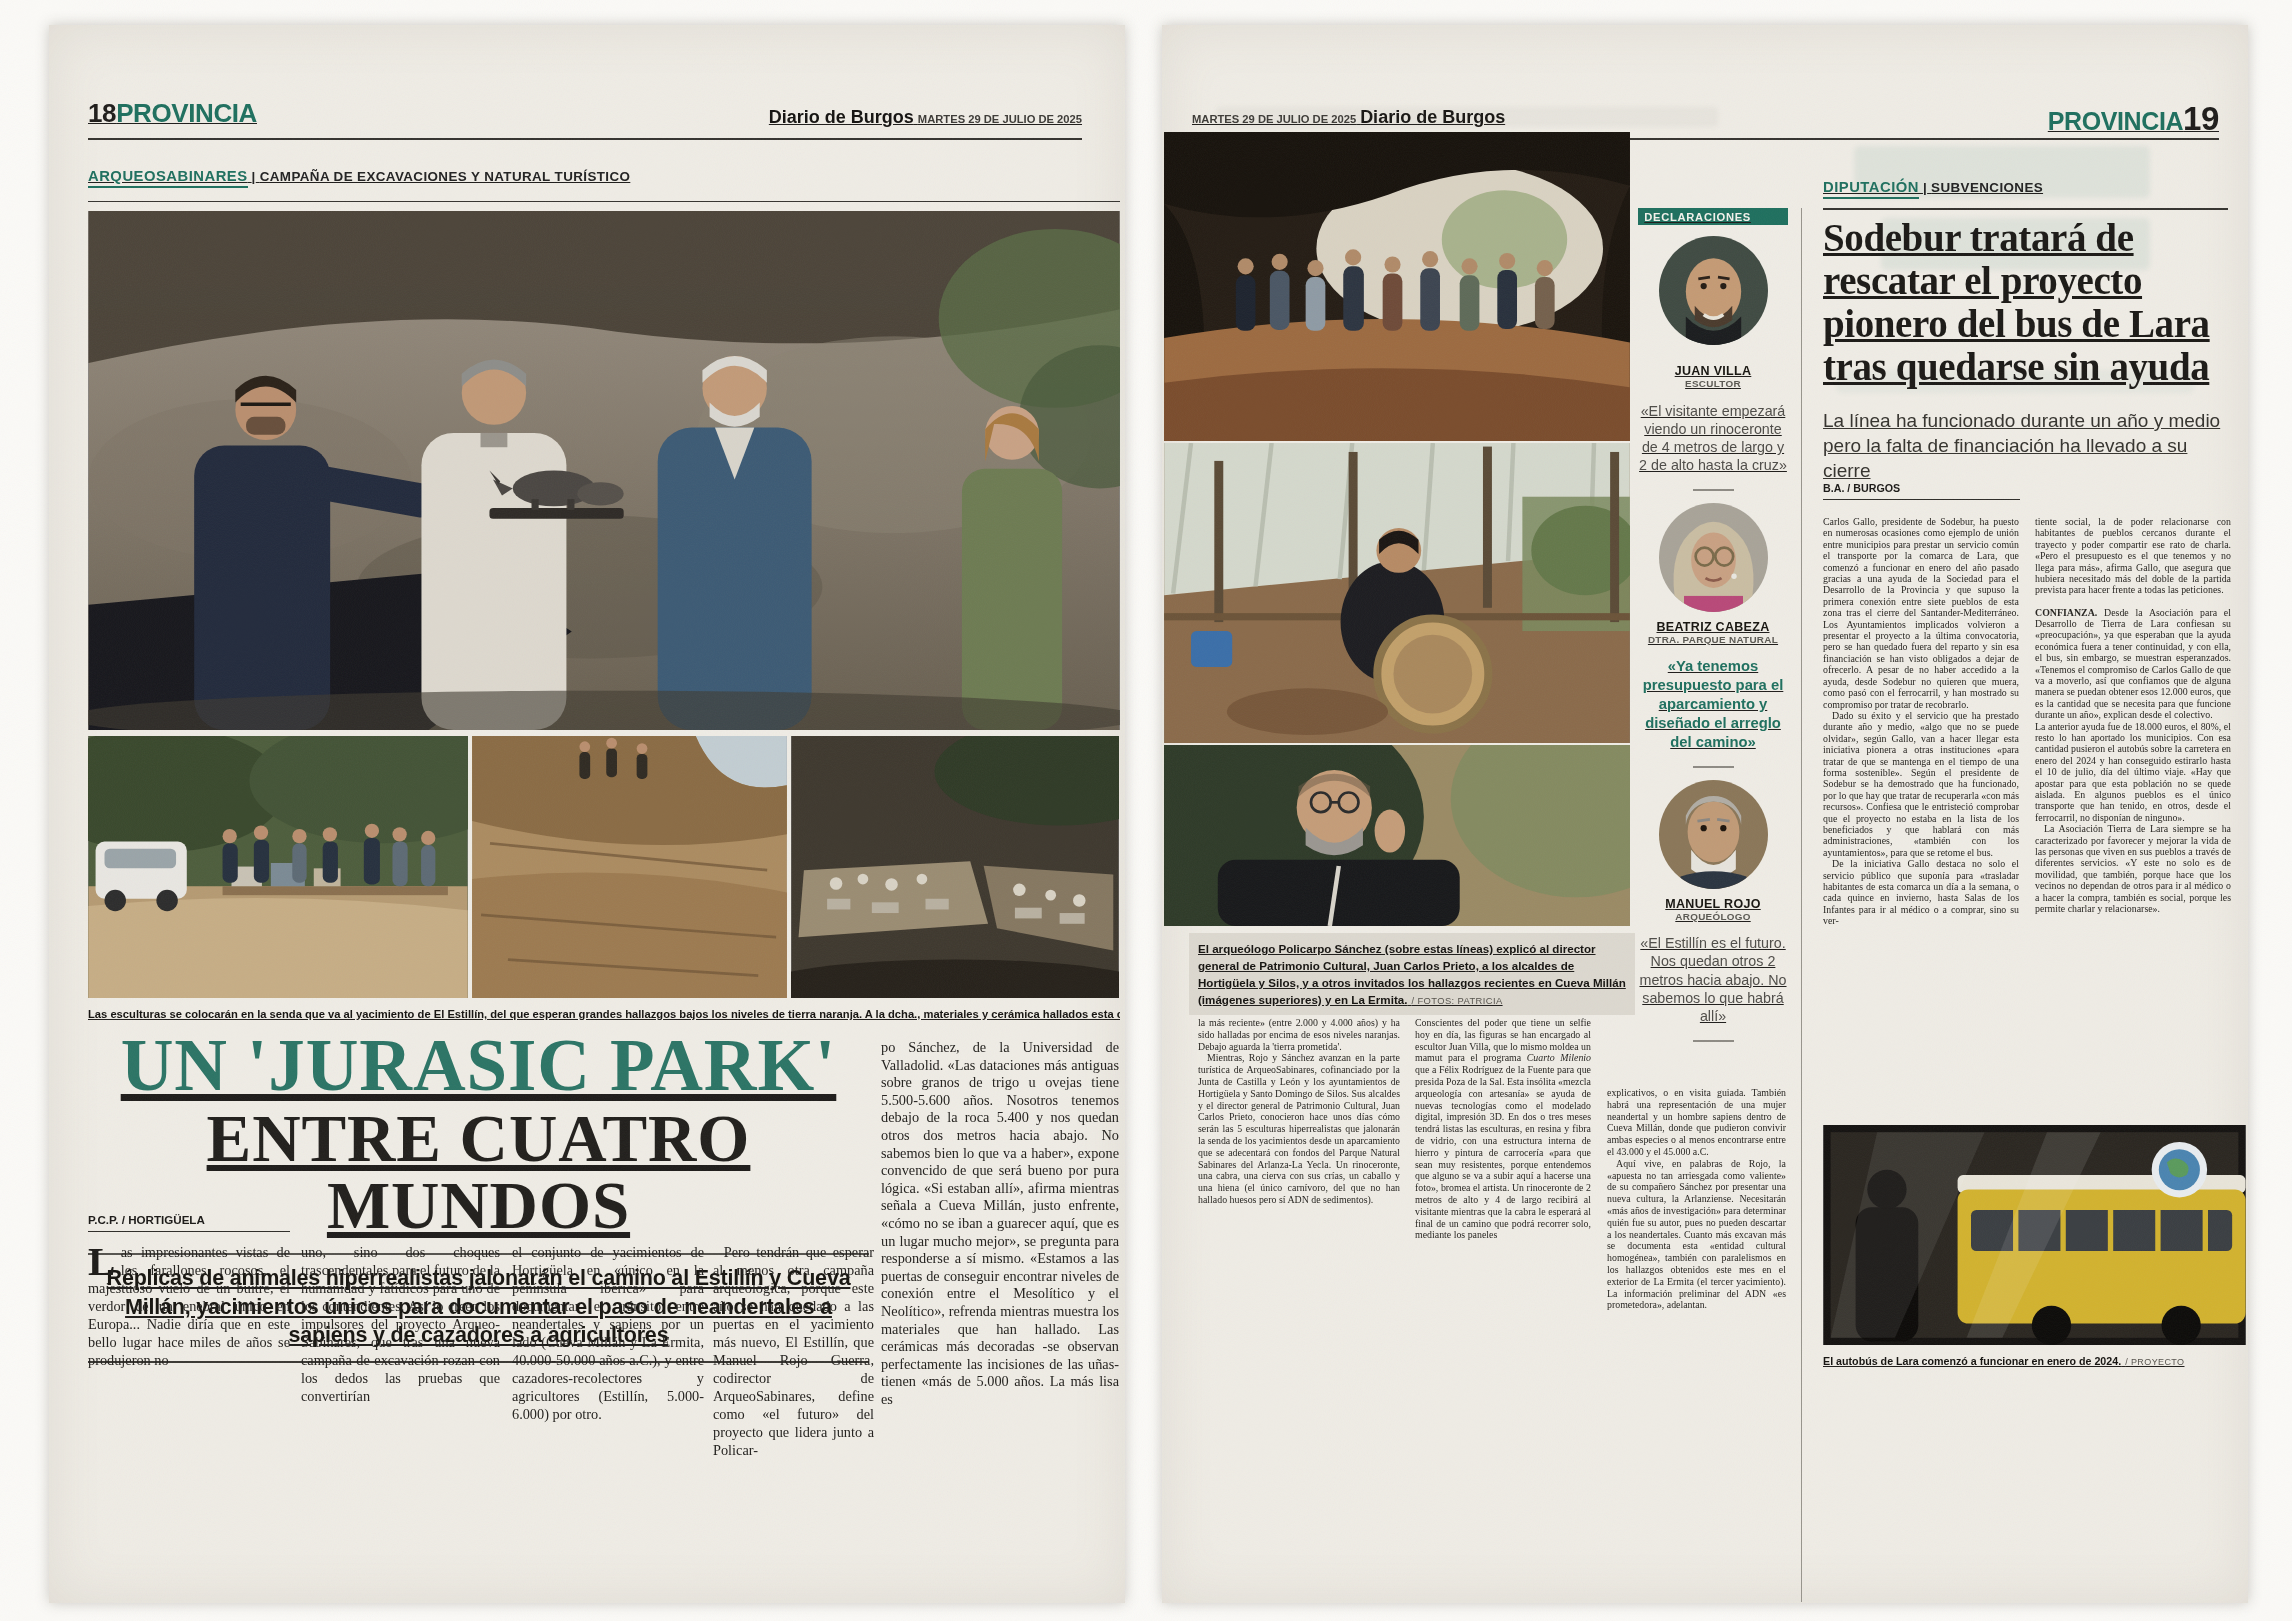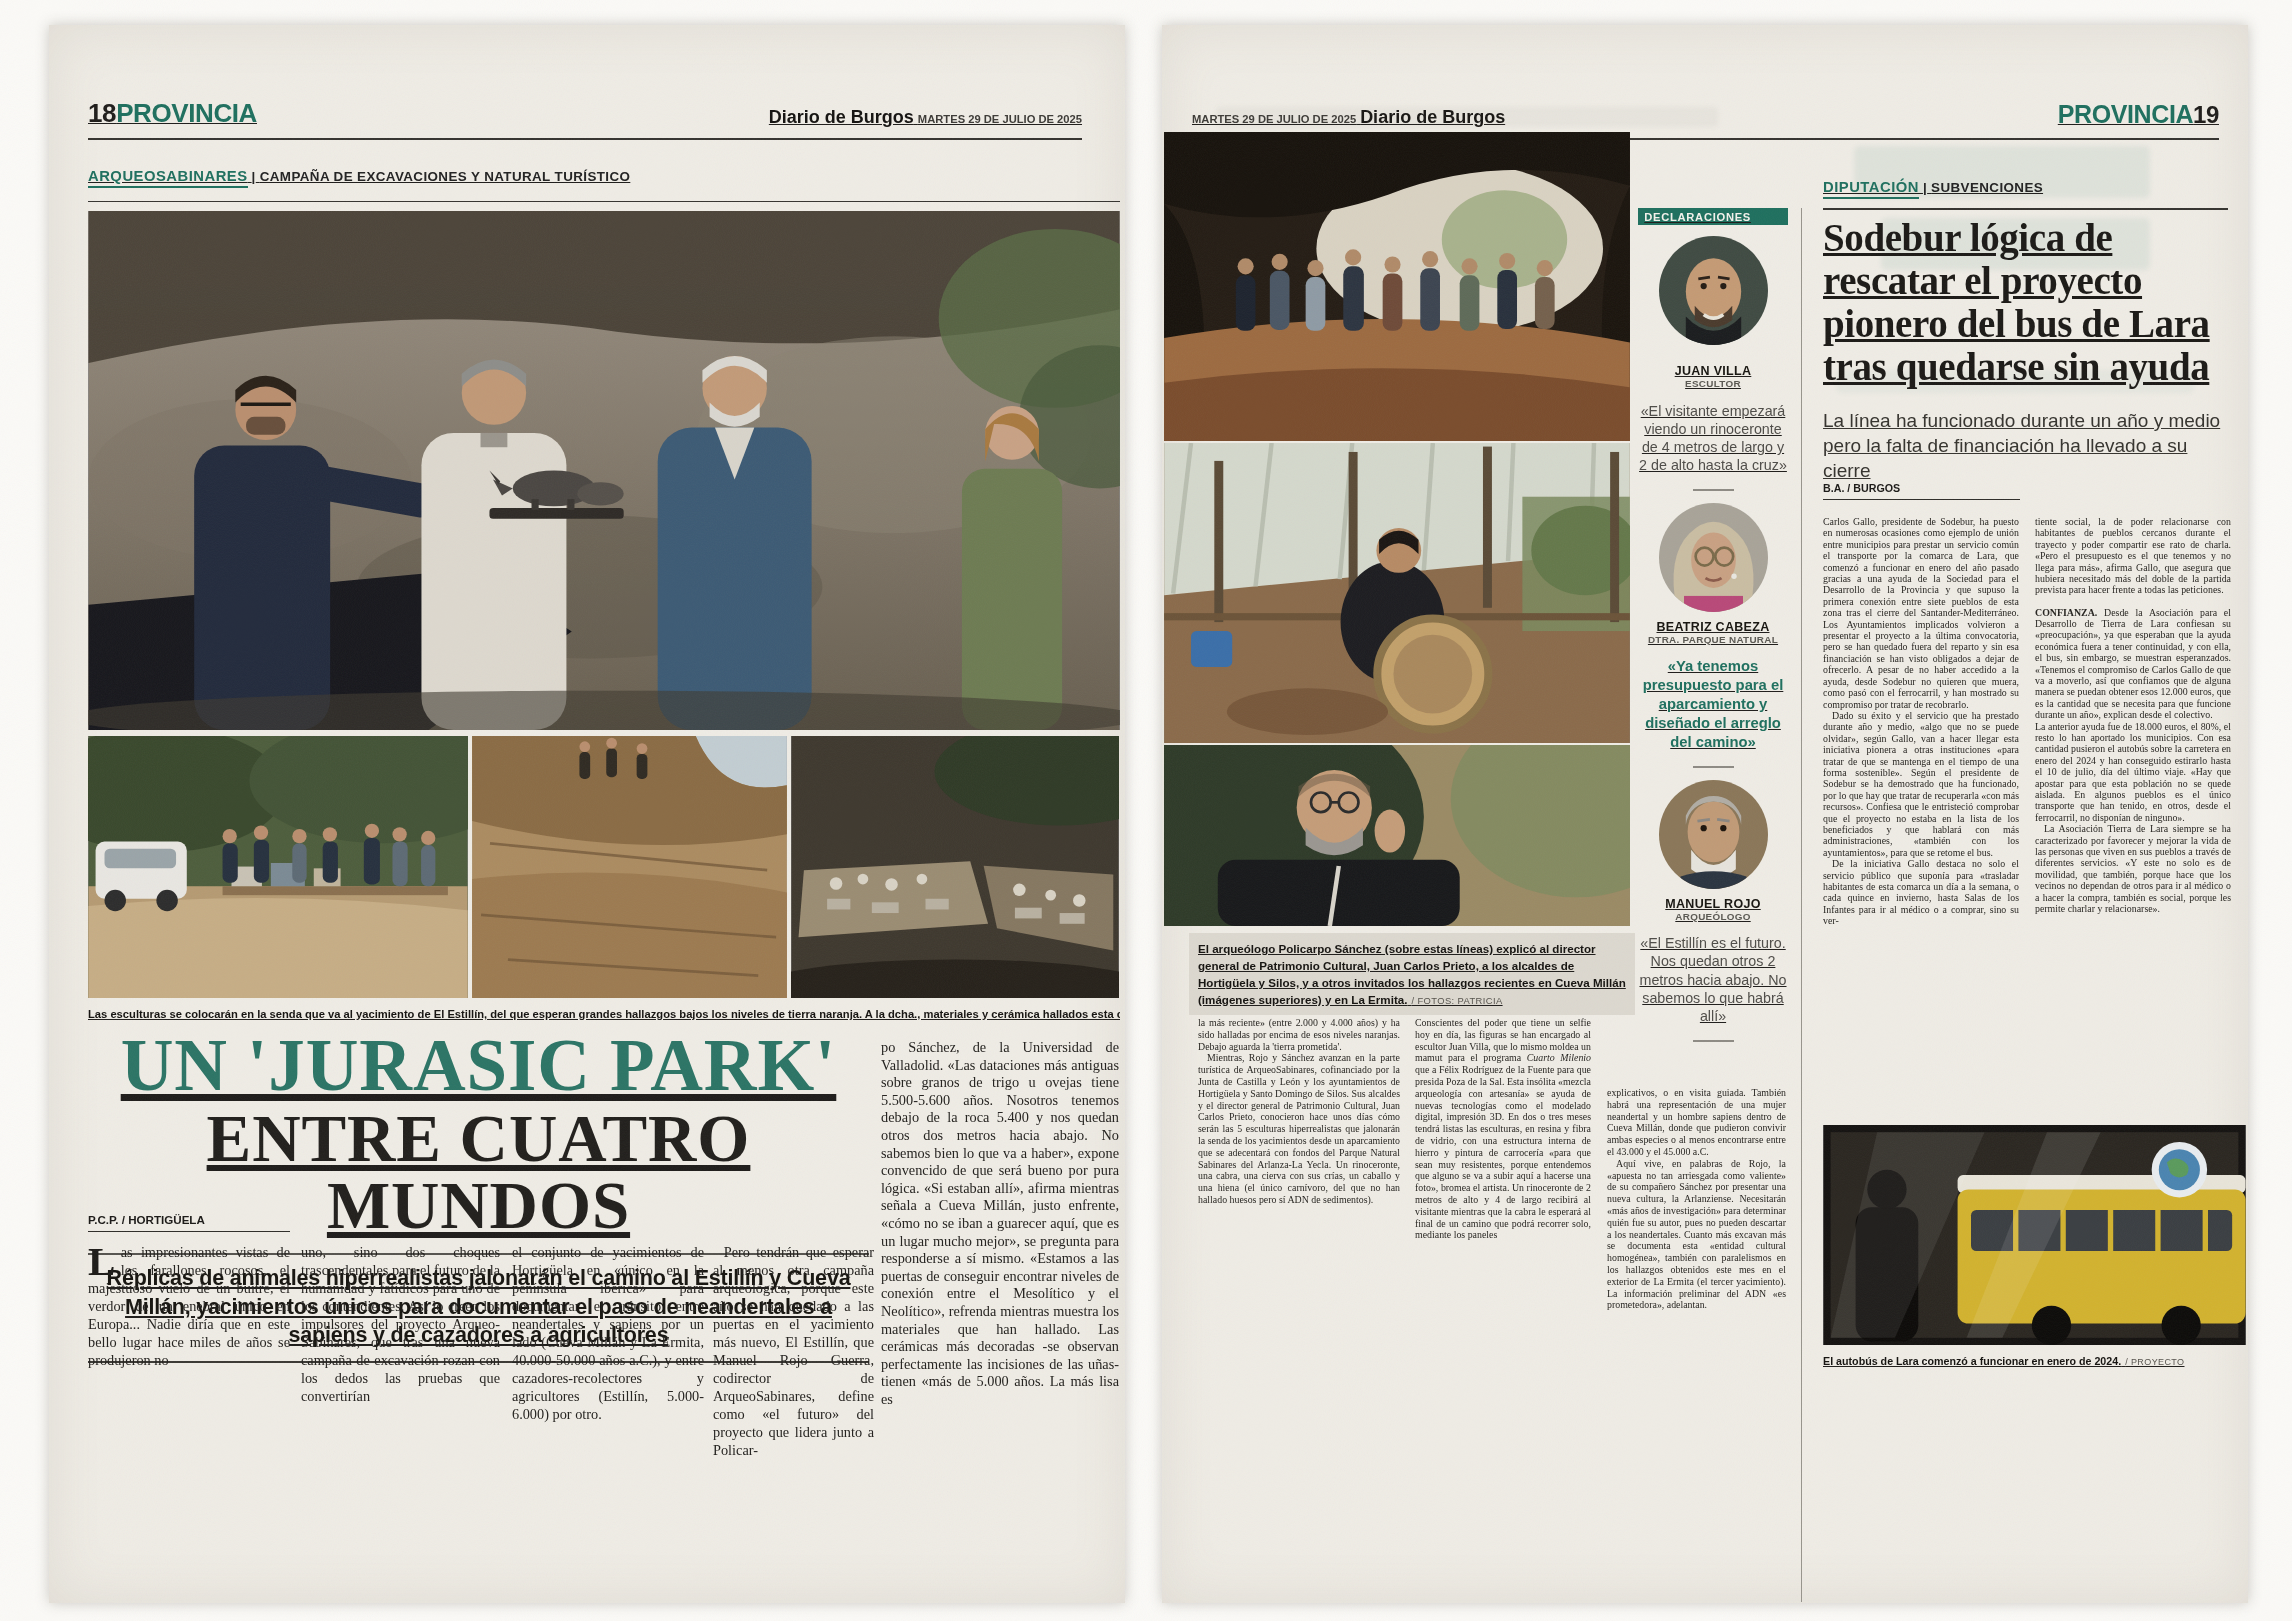--- a/index.html
+++ b/index.html
@@ -239,21 +239,21 @@
       </div>
   </div>
 
   <div class="page" style="left:1162px;width:1086px;">
 
     <div class="abs" style="left:30px;top:82px;white-space:nowrap;">
       <span class="dateline">MARTES 29 DE JULIO DE 2025</span>
       <span class="masthead">Diario de Burgos</span>
     </div>
     <div class="abs" style="right:29px;top:75px;">
-      <span class="sectname" style="font-size:25px;">PROVINCIA</span><span class="pagenum" style="font-size:24px;">19</span>
+      <span class="sectname" style="font-size:25px;">PROVINCIA</span><span class="pagenum" style="font-size:33px;">19</span>
     </div>
     <div class="rule" style="left:30px;right:29px;top:113px;height:1.8px;"></div>
 
     <div class="ghost" style="left:665px;top:103px;width:394px;height:313px;">
       <div class="ghostbar" style="position:absolute;left:27px;top:18px;width:296px;height:52px;"></div>
       <div class="ghostbar" style="position:absolute;left:54px;top:90px;width:269px;height:52px;"></div>
       <div class="ghostbar" style="position:absolute;left:9px;top:242px;width:358px;height:23px;opacity:.35;"></div>
     </div>
     <div class="ghost" style="left:54px;top:82px;width:502px;height:19.7px;">
       <div style="position:absolute;inset:0;background:#5a584f;border-radius:3.6px;opacity:.4;"></div>
@@ -422,21 +422,21 @@
 
     <div style="position:absolute;left:639px;top:183px;width:1.3px;height:1394px;background:#97948c;"></div>
 
     <div class="abs" style="left:661px;top:154px;white-space:nowrap;">
       <span class="kicker-green">DIPUTACIÓN</span>
       <span class="kicker-rest">|</span>
       <span class="kicker-rest">SUBVENCIONES</span>
     </div>
     <div class="rule" style="left:661px;top:183px;width:405px;height:1.8px;"></div>
 
-    <div class="serif abs" style="left:661px;top:192px;width:407px;font-size:39px;line-height:1.1;font-weight:700;color:#1b1916;letter-spacing:-0.4px;">Sodebur lógica de rescatar el proyecto pionero del bus de Lara tras quedarse sin ayuda</div>
+    <div class="serif abs" style="left:661px;top:192px;width:407px;font-size:39px;line-height:1.1;font-weight:700;color:#1b1916;letter-spacing:-0.4px;">Sodebur tratará de rescatar el proyecto pionero del bus de Lara tras quedarse sin ayuda</div>
 
     <div class="sans abs" style="left:661px;top:383px;width:401px;font-size:19px;line-height:1.32;color:#35332e;font-weight:500;">La línea ha funcionado durante un año y medio pero la falta de financiación ha llevado a su cierre</div>
 
     <div class="byline sans" style="left:661px;top:457px;width:197px;font-size:10.7px;">B.A. / BURGOS</div>
 
     <div class="smallcol" style="left:661px;top:491px;width:196px;">
         <p>Carlos Gallo, presidente de Sodebur, ha puesto en numerosas ocasiones como ejemplo de unión entre municipios para prestar un servicio común el transporte por la comarca de Lara, que comenzó a funcionar en enero del año pasado gracias a una ayuda de la Sociedad para el Desarrollo de la Provincia y que supuso la primera conexión entre siete pueblos de esta zona tras el cierre del Santander-Mediterráneo. Los Ayuntamientos implicados volvieron a presentar el proyecto a la última convocatoria, pero se han quedado fuera del reparto y sin esa financiación se han visto obligados a dejar de ofrecerlo. A pesar de no haber accedido a la ayuda, desde Sodebur no quieren que muera, como pasó con el ferrocarril, y han mostrado su compromiso por tratar de recobrarlo.</p>
         <p>Dado su éxito y el servicio que ha prestado durante año y medio, «algo que no se puede olvidar», según Gallo, van a hacer llegar esta iniciativa pionera a otras instituciones «para tratar de que se mantenga en el tiempo de una forma sostenible». Según el presidente de Sodebur se ha demostrado que ha funcionado, por lo que hay que tratar de recuperarla «con más recursos». Confiesa que le entristeció comprobar que el proyecto no estaba en la lista de los beneficiados y que hablará con más administraciones, «también con los ayuntamientos», para que se retome el bus.</p>
         <p>De la iniciativa Gallo destaca no solo el servicio público que suponía para «trasladar habitantes de esta comarca un día a la semana, o cada quince en invierno, hasta Salas de los Infantes para ir al médico o a comprar, sino su ver-</p>
       </div>

